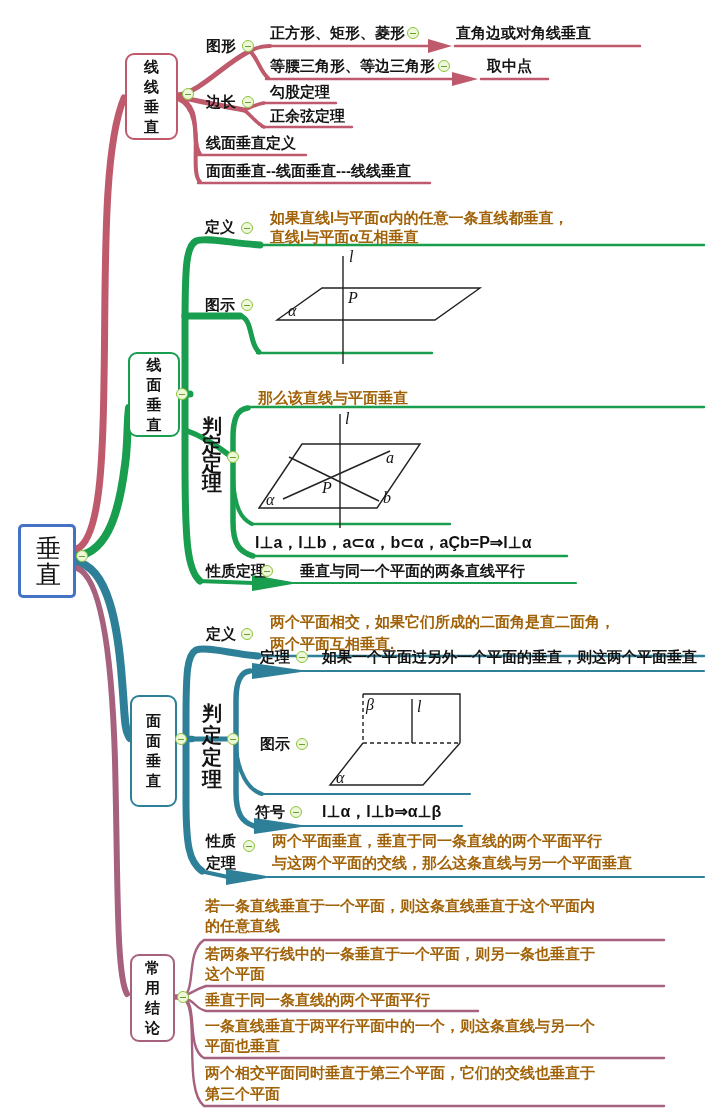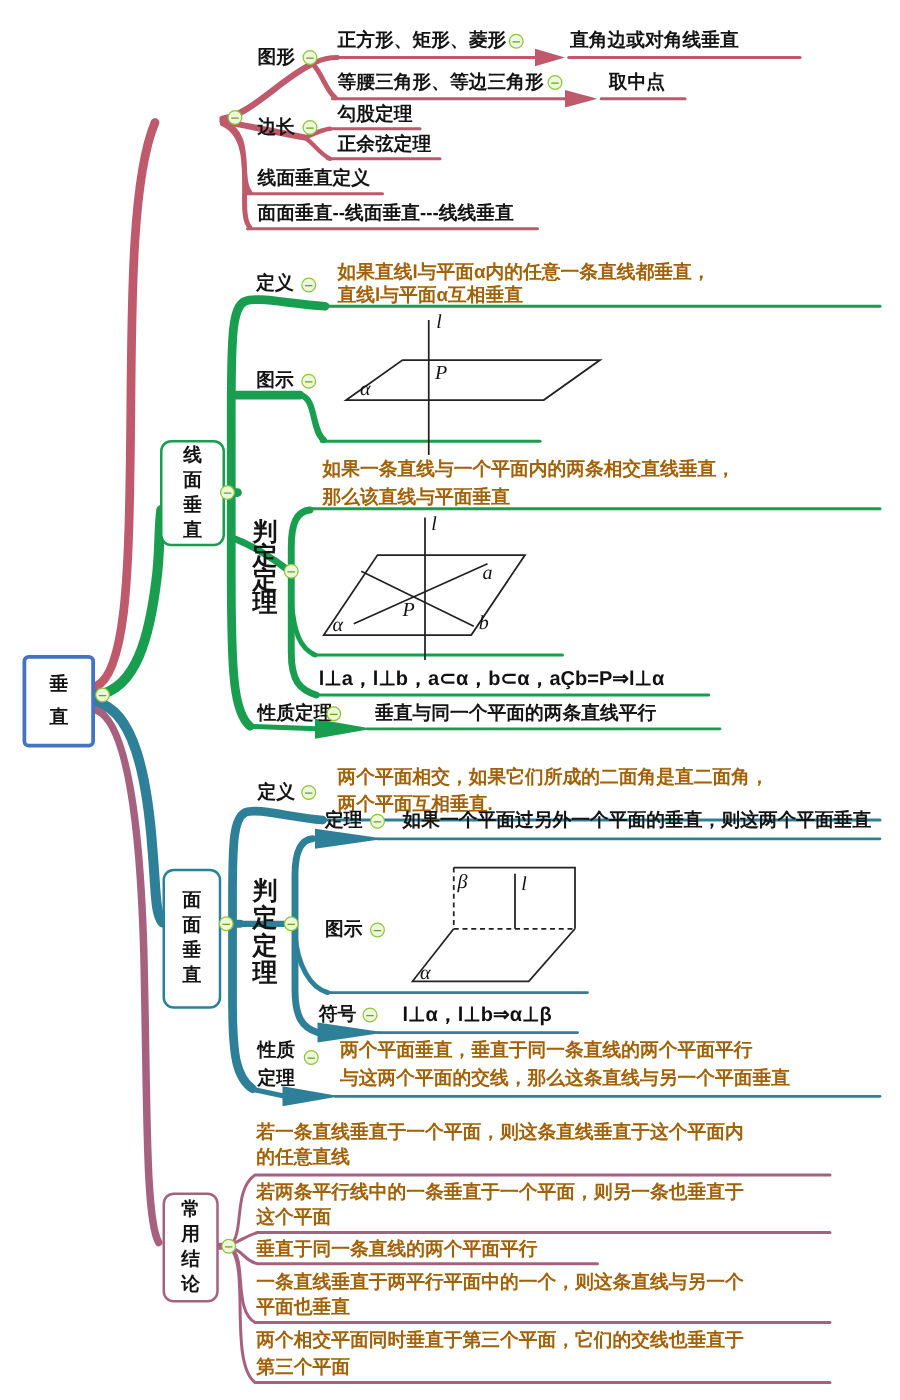--- a/index.html
+++ b/index.html
@@ -5,21 +5,21 @@
   html,body{margin:0;padding:0;background:#ffffff;}
   .stage{position:relative;width:720px;height:1120px;background:#fff;overflow:hidden;
          font-family:"Liberation Sans",sans-serif;}
   .layer{position:absolute;left:0;top:0;}
   .t{position:absolute;font-weight:bold;font-size:15px;color:#141414;white-space:nowrap;line-height:18px;}
   .t2{position:absolute;font-weight:bold;font-size:15px;color:#a16207;white-space:nowrap;line-height:20px;}
   .frm{position:absolute;font-weight:bold;font-size:16px;color:#111;white-space:nowrap;}
   .node{position:absolute;background:#fff;border-radius:9px;display:flex;align-items:center;justify-content:center;box-sizing:border-box;}
   .node .vl{width:17px;word-break:break-all;font-size:15px;font-weight:bold;color:#141414;line-height:20px;text-align:center;}
   .rootnode{position:absolute;background:#fff;border:3px solid #4472c4;border-radius:5px;display:flex;align-items:center;justify-content:center;box-sizing:border-box;}
-  .rootnode .vl{width:22px;word-break:break-all;font-size:15px;font-weight:bold;color:#111;line-height:26px;text-align:center;}
+  .rootnode .vl{width:22px;word-break:break-all;font-size:25px;font-weight:normal;color:#111;line-height:26px;text-align:center;}
   .vtext{position:absolute;width:17px;word-break:break-all;font-size:20px;font-weight:bold;color:#141414;text-align:center;}
   .collapse{position:absolute;width:12px;height:12px;border-radius:50%;background:#eef7d9;border:1px solid #8bc43c;box-sizing:border-box;}
   .collapse::after{content:"";position:absolute;left:2px;top:4.5px;width:6px;height:1.6px;background:#66a22c;}
   .b1{border:2.5px solid #bf5a6c;}
   .b2{border:2.5px solid #189e4e;}
   .b3{border:2.5px solid #2e8098;}
   .b4{border:2.5px solid #a6617f;}
   svg text{font-family:"Liberation Serif",serif;font-style:italic;font-size:16px;fill:#111;}
 </style>
 </head>
@@ -140,20 +140,23 @@
       <text x="417" y="712">l</text>
       <text x="336" y="783">α</text>
     </g>
   </svg>
 
   <div class="rootnode" style="left:18px;top:524px;width:58px;height:74px;">
     <div class="vl">垂直</div>
   </div>
   <span class="collapse" style="left:76px;top:550px;"></span>
 
+  <div class="node b1" style="left:125px;top:53px;width:53px;height:87px;">
+    <div class="vl">线线垂直</div>
+  </div>
   <span class="collapse" style="left:182px;top:88px;"></span>
 
   <div class="t" style="left:206px;top:37px;">图形</div>
   <span class="collapse" style="left:242px;top:40px;"></span>
   <div class="t" style="left:270px;top:24px;">正方形、矩形、菱形</div>
   <span class="collapse" style="left:407px;top:27px;"></span>
   <div class="t" style="left:456px;top:24px;">直角边或对角线垂直</div>
   <div class="t" style="left:270px;top:57px;">等腰三角形、等边三角形</div>
   <span class="collapse" style="left:438px;top:60px;"></span>
   <div class="t" style="left:487px;top:57px;">取中点</div>
@@ -173,21 +176,20 @@
   <div class="t" style="left:205px;top:218px;">定义</div>
   <span class="collapse" style="left:241px;top:222px;"></span>
   <div class="t2" style="left:270px;top:208px;">如果直线l与平面α内的任意一条直线都垂直，</div>
   <div class="t2" style="left:270px;top:227px;">直线l与平面α互相垂直</div>
 
   <div class="t" style="left:205px;top:296px;">图示</div>
   <span class="collapse" style="left:241px;top:299px;"></span>
 
   <div class="vtext" style="left:202px;top:417px;line-height:19px;">判定定理</div>
   <span class="collapse" style="left:227px;top:451px;"></span>
-  <div class="t2" style="left:258px;top:366px;">如果一条直线与一个平面内的两条相交直线垂直，</div>
   <div class="t2" style="left:258px;top:388px;">那么该直线与平面垂直</div>
   <div class="frm" style="left:255px;top:533px;">l⊥a，l⊥b，a⊂α，b⊂α，aÇb=P⇒l⊥α</div>
 
   <div class="t" style="left:206px;top:562px;">性质定理</div>
   <span class="collapse" style="left:261px;top:565px;"></span>
   <div class="t" style="left:300px;top:562px;">垂直与同一个平面的两条直线平行</div>
 
   <div class="node b3" style="left:130px;top:695px;width:47px;height:112px;">
     <div class="vl">面面垂直</div>
   </div>

